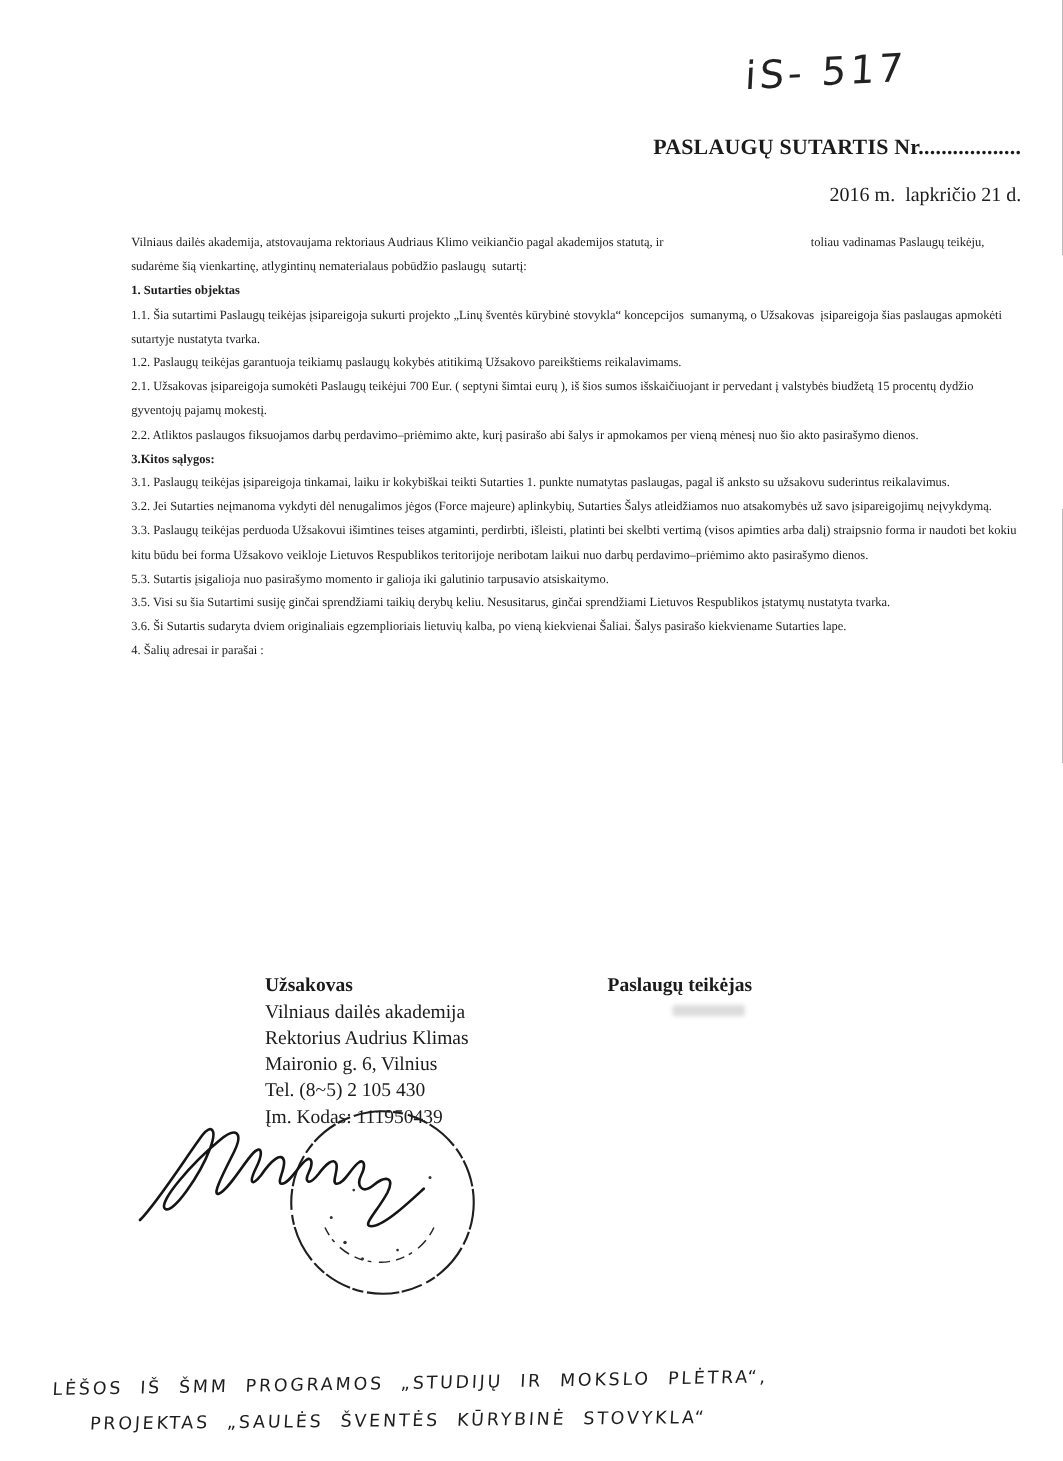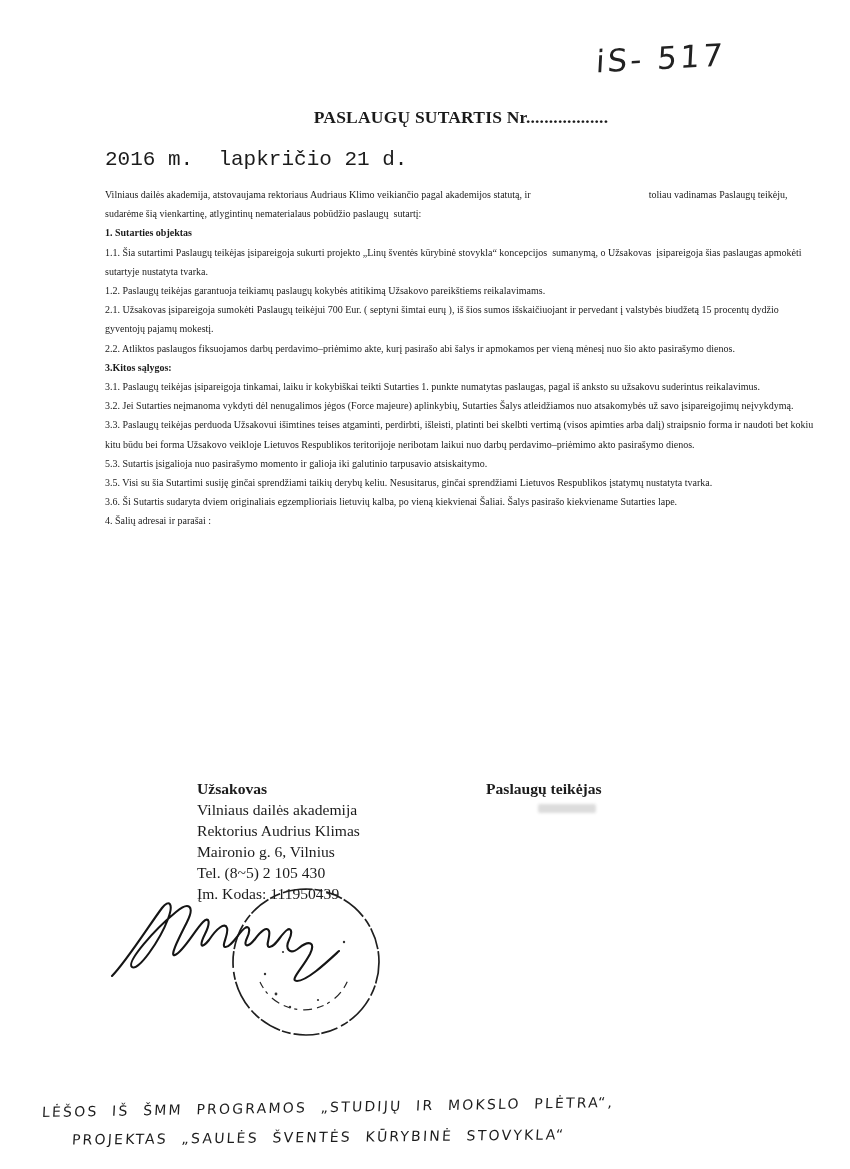--- a/index.html
+++ b/index.html
@@ -14,36 +14,36 @@
   }
   .case-number{
     position:absolute;left:596px;top:40px;
     font-family:"DejaVu Sans", sans-serif;
     font-size:31px;letter-spacing:3px;color:#222;
     transform:rotate(-3deg) skewX(-6deg);
     white-space:pre;
   }
   .doc-title{
     position:absolute;left:105px;top:107px;width:712px;
-    text-align:center;font-weight:bold;font-size:17.5px;
+    text-align:right;font-weight:bold;font-size:17.5px;
     letter-spacing:.2px;white-space:pre-wrap;
   }
   .doc-date{
     position:absolute;left:105px;top:148px;width:712px;
-    text-align:left;font-size:21px;white-space:pre-wrap;font-family:Liberation Mono, monospace;
+    text-align:right;font-size:16px;white-space:pre-wrap;
   }
   .body-text{
     position:absolute;left:105px;top:185px;width:714px;
     font-size:10px;line-height:19.2px;
   }
   .para,.heading,.intro{margin:0;white-space:pre-wrap;}
   .heading{font-weight:bold;font-family:Liberation Serif, serif;}
   .blank-gap{display:inline-block;width:118px;}
   .signatories{position:absolute;left:0;top:778px;width:850px;font-size:15.6px;line-height:21px;}
-  .sig-col-left{position:absolute;left:197px;top:0;font-family:Liberation Serif, serif;}
+  .sig-col-left{position:absolute;left:212px;top:0;font-family:Liberation Serif, serif;}
   .sig-col-right{position:absolute;left:486px;top:0;text-align:center;}
   .sig-heading{font-weight:bold;}
   .erased-smudge{
     position:absolute;left:52px;top:26px;width:58px;height:9px;
     background:#dcdcdc;filter:blur(1.5px);border-radius:2px;
   }
   .signature-block{position:absolute;left:108px;top:882px;width:300px;height:175px;}
   .note{
     position:absolute;
     font-family:"DejaVu Sans", sans-serif;

